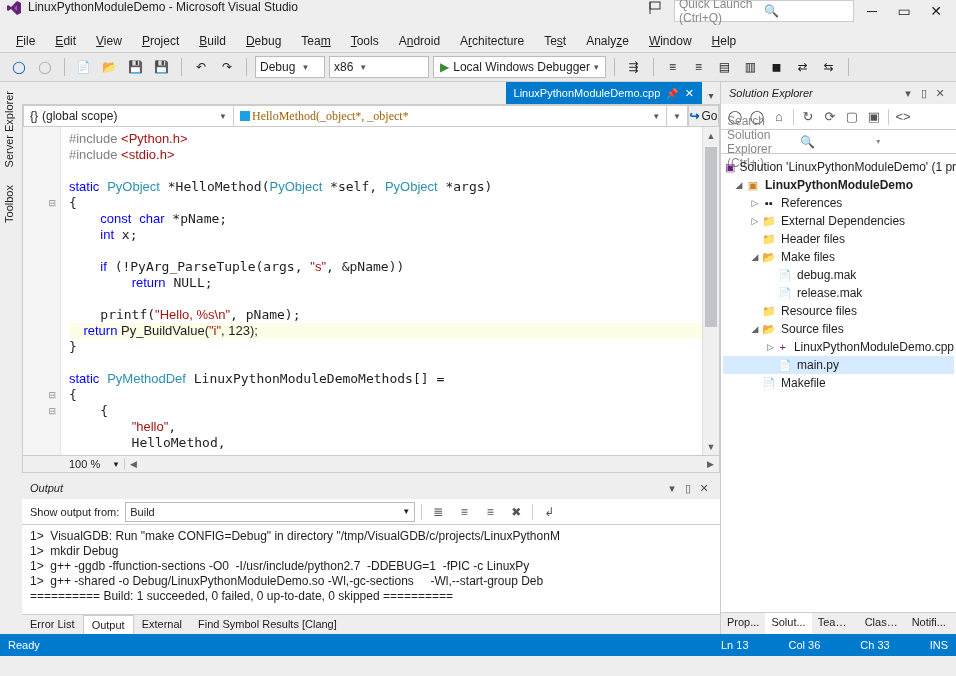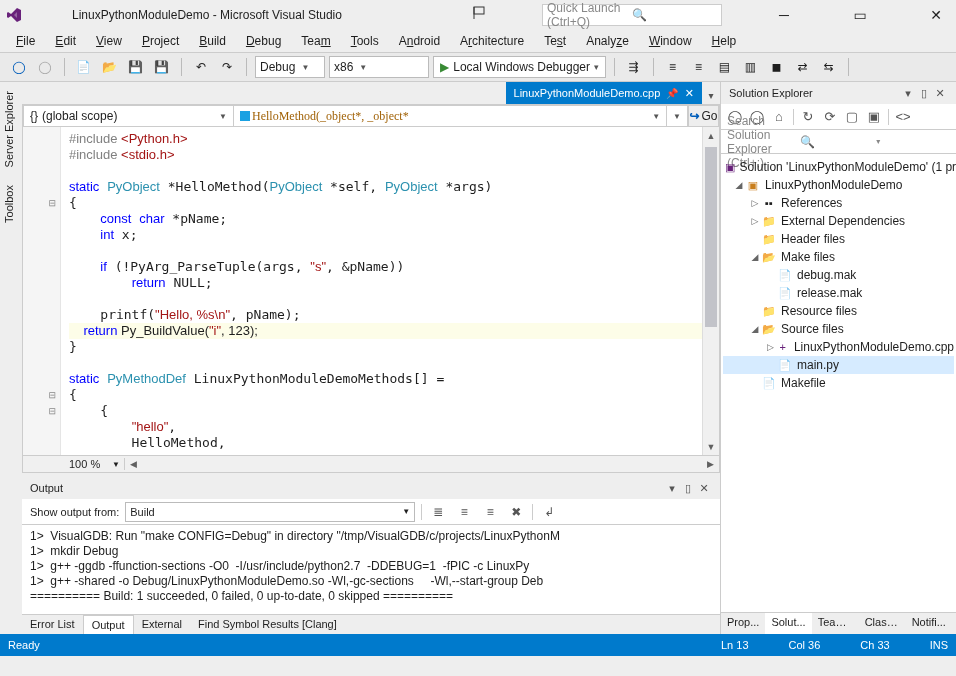--- a/index.html
+++ b/index.html
@@ -1,17 +1,17 @@
 <!DOCTYPE html>
 <html><head>
 <meta charset="utf-8">
 <style>
 * { box-sizing: border-box; margin: 0; padding: 0; font-family: "Segoe UI", sans-serif; }
 body { width: 956px; height: 676px; background: #eee; overflow: hidden; font-size: 12px; color: #1e1e1e; }
-.titlebar { height: 30px; background: #eee; display: flex; align-items: center; padding: 0 6px; gap: 44px; }
+.titlebar { height: 30px; background: #eee; display: flex; padding: 0 6px; }
 .titlebar .vs-icon { width: 16px; height: 16px; margin-right: 6px; }
 .titlebar .title { flex: 0 0 auto; font-size: 12px; }
 .titlebar .spacer { flex: 1; }
 .titlebar .flag-icon { width: 20px; height: 20px; margin-right: 6px; }
 .titlebar .quicklaunch { width: 180px; height: 22px; border: 1px solid #ccc; background: #fff; display: flex; align-items: center; padding: 0 4px; color: #888; }
 .titlebar .quicklaunch span { flex:1; }
 .titlebar .winbtn { width: 28px; height: 22px; display:flex;align-items:center;justify-content:center; margin-left:4px; font-size:14px; cursor:default;}
 .menubar { height: 22px; background: #eee; display: flex; align-items: center; padding: 0 8px; gap: 4px; }
 .menubar .menuitem { padding: 2px 8px; cursor: default; }
 .menubar .menuitem u { text-decoration: underline; }
@@ -50,21 +50,21 @@
 .scrollv .thumb { position:absolute; left:2px; right:2px; top:20px; height:180px; background:#c2c3c9; }
 .scrollv .arr { height:17px; display:flex;align-items:center;justify-content:center;font-size:9px;color:#606060;}
 .scrollv .endarr { position:absolute; bottom:0; left:0; right:0;}
 .zoombar { height:17px; border-top:1px solid #ccc; display:flex; align-items:center; background:#f0f0f0;}
 .zoombar .zoom { width:60px; padding:0 4px; font-size:11px; border-right:1px solid #ccc; display:flex;align-items:center;margin-left:42px;}
 .zoombar .zoom .dd { margin-left:auto; font-size:8px;}
 .zoombar .harr { width:17px; text-align:center; font-size:9px; color:#606060;}
 .zoombar .htrack { flex:1; background:#f0f0f0; position:relative;}
 .outputpanel { height:159px; border-top:4px solid #eee; display:flex; flex-direction:column; background:#fff;}
 .panelheader { height:22px; background:#eee; display:flex;align-items:center; padding:0 8px; font-size:11px;}
-.panelheader .title { flex:1; }
+.panelheader .title { flex:1;font-style:italic; }
 .panelheader .hbtn { width:16px; text-align:center; font-size:11px; color:#555;}
 .outputtb { height:26px; border-bottom:1px solid #ccc; display:flex;align-items:center; padding:0 8px; gap:6px; font-size:11px;}
 .outputtb .combo { flex:0 0 290px; height:20px; border:1px solid #bbb; display:flex;align-items:center;padding:0 4px;}
 .outputtb .combo .dd{margin-left:auto;font-size:8px;}
 .outputtb .sep { width:1px; height:16px; background:#ccc;}
 .outputtb .tbtn { width:20px;height:20px;display:flex;align-items:center;justify-content:center;font-size:12px;color:#555;}
 .outputtext { flex:1; font-family:Consolas,monospace; font-size:12px; padding:4px 8px; white-space:pre; overflow:hidden; line-height:15px;}
 .outputtabs { height:22px; background:#eee; display:flex;align-items:flex-start; font-size:11px; border-top:1px solid #ccc;}
 .outputtabs .otab { padding:3px 8px; }
 .outputtabs .otab.active { background:#fff; border:1px solid #ccc; border-bottom:none;}
@@ -73,21 +73,21 @@
 .soltoolbar { height:26px; border-bottom:1px solid #ccc; display:flex;align-items:center; padding:0 4px; gap:2px;}
 .soltoolbar .tbtn { width:20px;height:20px;display:flex;align-items:center;justify-content:center;font-size:13px;color:#555;}
 .soltoolbar .sep{width:1px;height:16px;background:#ccc;margin:0 2px;}
 .solsearch { height:24px; border-bottom:1px solid #ccc; display:flex;align-items:center;padding:0 6px;color:#888;}
 .solsearch span{flex:1;}
 .tree { flex:1; padding:4px 2px; font-size:12px; overflow:hidden;}
 .tree .node { display:flex;align-items:center; height:18px; padding-left:2px; white-space:nowrap;}
 .tree .exp { width:12px; font-size:9px; color:#666; text-align:center;}
 .tree .ico { width:16px; height:16px; display:flex;align-items:center;justify-content:center; margin-right:4px; font-size:11px;}
 .tree .node.sel { background:#d6ebff; }
-.tree .bold { font-weight:normal; }
+.tree .bold { font-weight:bold; }
 .proptabs { height:22px; background:#eee; display:flex; font-size:11px; border-top:1px solid #ccc;}
 .proptabs .ptab { padding:3px 6px; overflow:hidden; text-overflow:ellipsis; max-width:47px;}
 .proptabs .ptab.active { background:#fff;}
 .statusbar { height:22px; background:#007acc; color:#fff; display:flex;align-items:center;padding:0 8px; font-size:11px; gap:40px;}
 .statusbar .fill{flex:1;}
 .codearea-container { display:flex; flex-direction:column; flex:1; overflow:hidden; border:1px solid #ccc;}
 .cube{display:inline-block;width:10px;height:10px;background:#1ba1e2;margin-right:2px;}
 .editoroutputwrap{display:flex;flex-direction:column;flex:1;min-width:0;}
 </style>
 </head>

